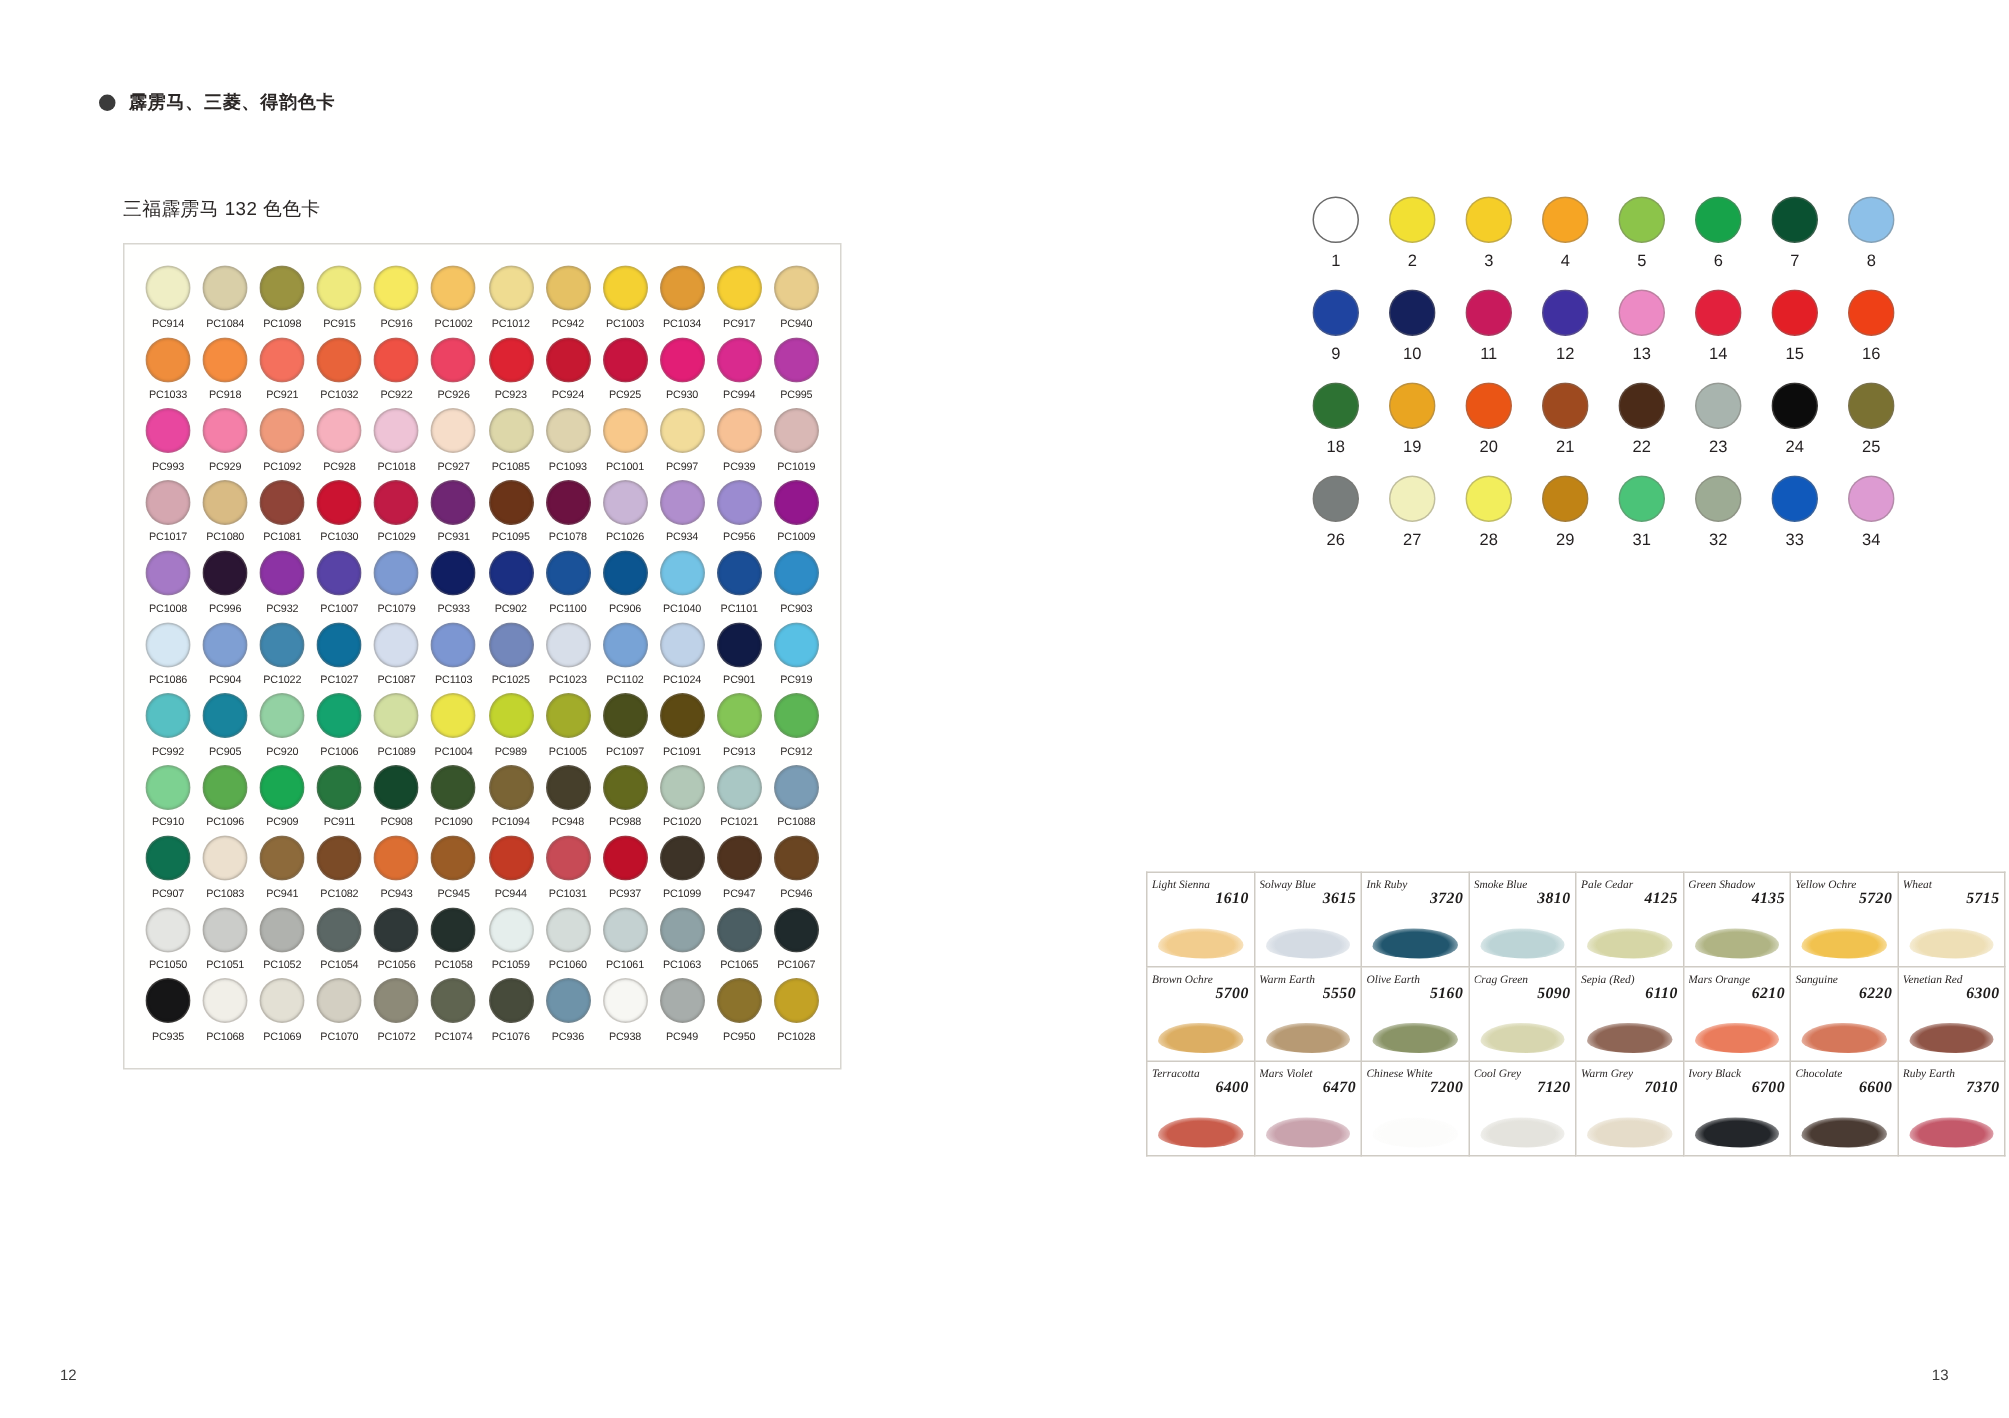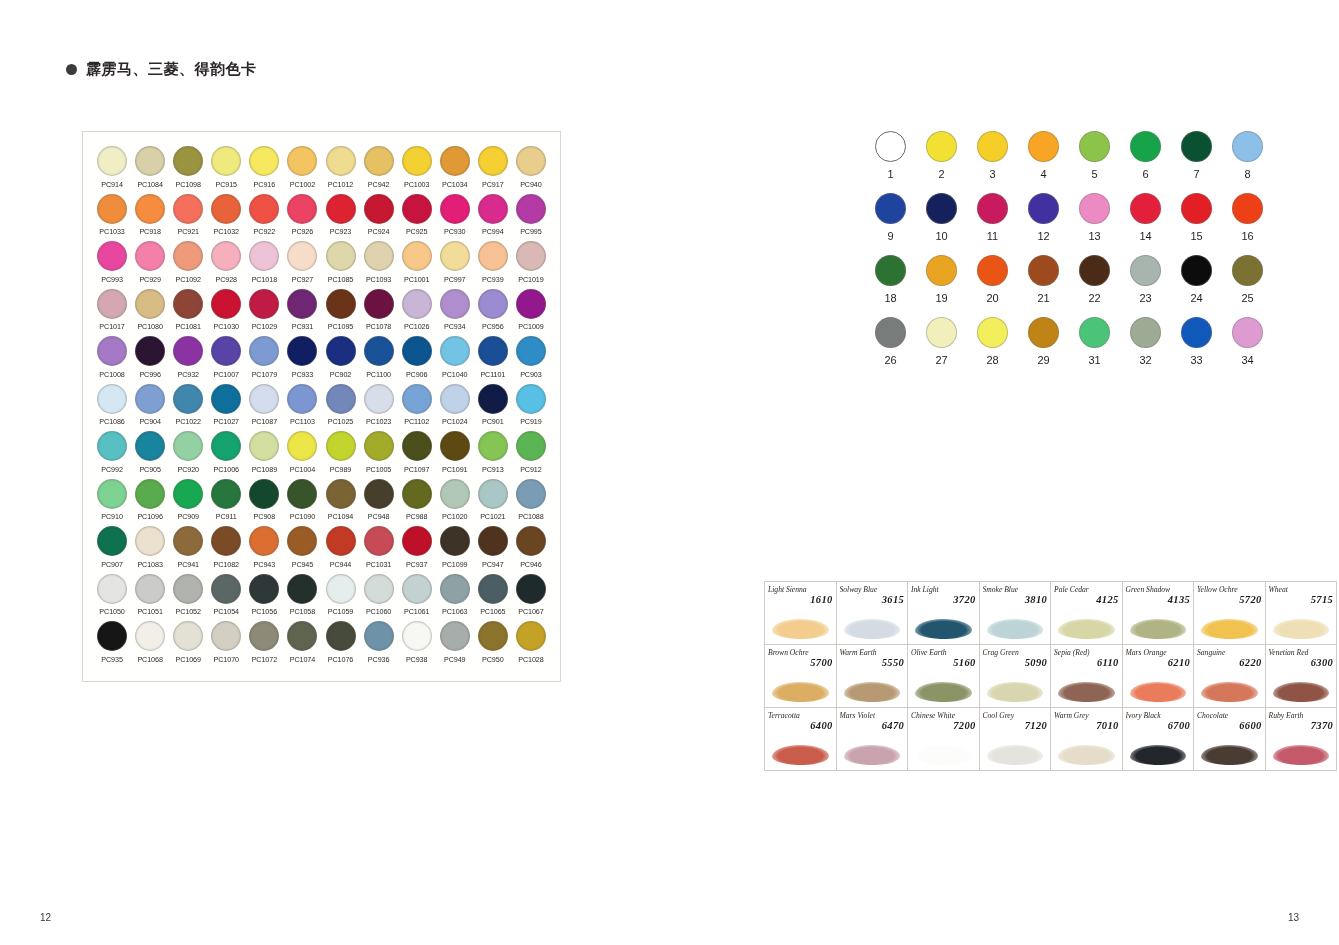--- a/index.html
+++ b/index.html
@@ -27,21 +27,21 @@
     gap: 9px;
   }
   #page-header .bullet {
     width: 11px;
     height: 11px;
     border-radius: 50%;
     background: #3b3b3b;
     display: inline-block;
   }
   #page-header .title-text {
-    font-size: 15px;
+    font-size: 12px;
     font-weight: bold;
     letter-spacing: 0.5px;
     color: #2b2726;
   }
 
   
   .section-title {
     font-size: 12.5px;
     font-weight: normal;
     color: #2b2726;
@@ -185,20 +185,21 @@
 </style>
 </head>
 <body>
 
 <div id="page-header">
   <span class="bullet"></span>
   <span class="title-text">霹雳马、三菱、得韵色卡</span>
 </div>
 
 <div id="prisma-section">
+  <div id="prisma-title" class="section-title">三福霹雳马 132 色色卡</div>
   <div id="prisma-frame">
       <div class="swatch-row">
         <div class="swatch-cell">
           <div class="swatch-dot" style="background: rgb(239, 238, 197);"></div>
           <div class="swatch-label">PC914</div>
         </div>
         <div class="swatch-cell">
           <div class="swatch-dot" style="background: rgb(217, 207, 168);"></div>
           <div class="swatch-label">PC1084</div>
         </div>
@@ -895,21 +896,21 @@
             <div class="dw-name">Light Sienna</div>
             <div class="dw-code">1610</div>
             <div class="dw-smear" style="background: radial-gradient(at 50% 55%, rgb(242, 205, 142) 0%, rgb(242, 205, 142) 55%, rgba(255, 255, 255, 0) 92%);"></div>
           </td>
           <td>
             <div class="dw-name">Solway Blue</div>
             <div class="dw-code">3615</div>
             <div class="dw-smear" style="background: radial-gradient(at 50% 55%, rgb(212, 219, 227) 0%, rgb(212, 219, 227) 55%, rgba(255, 255, 255, 0) 92%);"></div>
           </td>
           <td>
-            <div class="dw-name">Ink Light</div>
+            <div class="dw-name">Ink Ruby</div>
             <div class="dw-code">3720</div>
             <div class="dw-smear" style="background: radial-gradient(at 50% 55%, rgb(33, 86, 110) 0%, rgb(33, 86, 110) 55%, rgba(255, 255, 255, 0) 92%);"></div>
           </td>
           <td>
             <div class="dw-name">Smoke Blue</div>
             <div class="dw-code">3810</div>
             <div class="dw-smear" style="background: radial-gradient(at 50% 55%, rgb(188, 212, 214) 0%, rgb(188, 212, 214) 55%, rgba(255, 255, 255, 0) 92%);"></div>
           </td>
           <td>
             <div class="dw-name">Pale Cedar</div>

